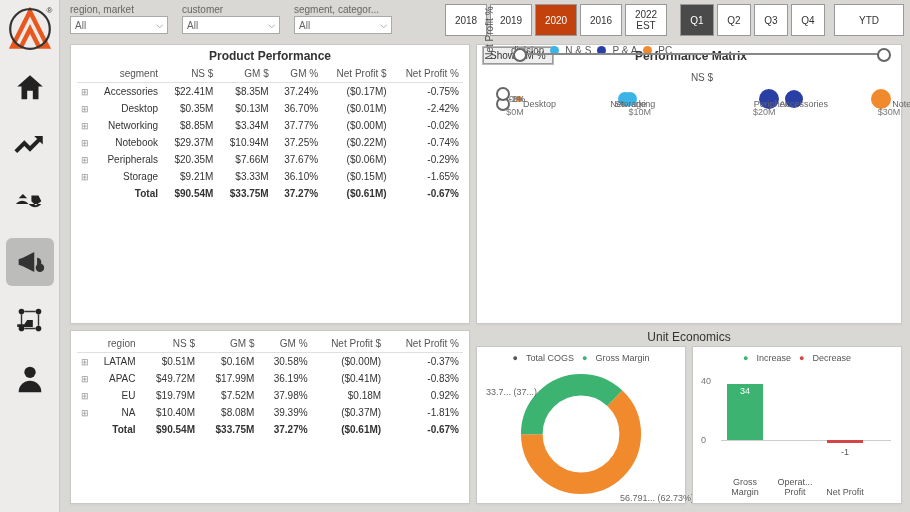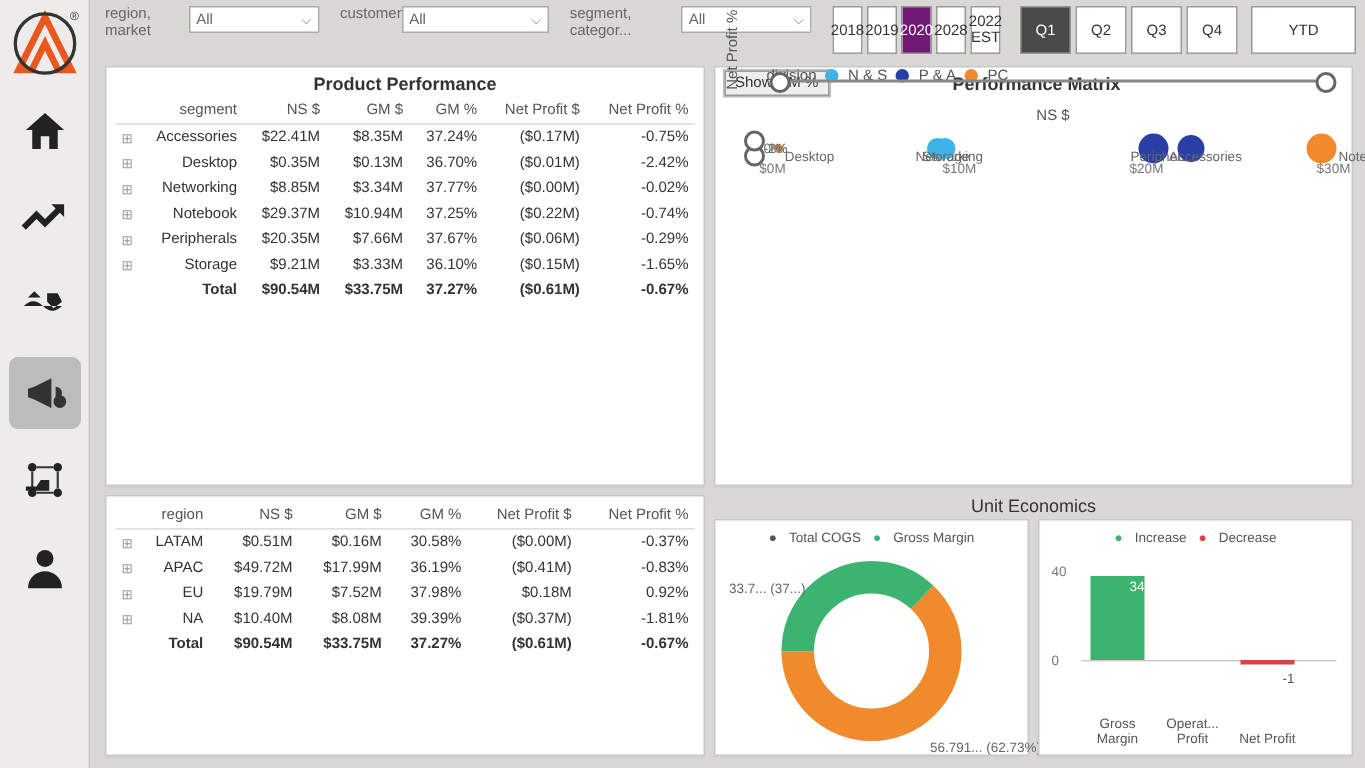--- a/index.html
+++ b/index.html
@@ -10,27 +10,27 @@
   .logo{width:50px;height:50px;display:flex;align-items:center;justify-content:center;position:relative}
   .logo svg{width:44px;height:44px}
   .reg{position:absolute;top:2px;right:2px;font-size:8px;color:#333}
   .nav-item{width:48px;height:48px;margin-top:10px;display:flex;align-items:center;justify-content:center;border-radius:6px}
   .nav-item.active{background:#bcbcba}
   .nav-item svg{width:34px;height:34px;fill:#222}
   
   .main{flex:1;display:flex;flex-direction:column}
   
   .top{height:40px;display:flex;align-items:flex-start;padding:4px 6px 0 10px;gap:14px}
-  .filter{display:flex;flex-direction:row;font-size:10px;color:#666}
+  .filter{display:flex;flex-direction:column;font-size:10px;color:#666}
   .filter label{margin-bottom:1px}
   .sel{width:98px;height:18px;border:1px solid #aaa;background:#fff;display:flex;align-items:center;justify-content:space-between;padding:0 4px;color:#666;font-size:10px}
   .sel .chev{font-size:9px;color:#888}
   .years{display:flex;margin-left:auto;gap:0}
-  .ybtn{width:20px;height:32px;border:1px solid #999;margin-right:3px;background:#fff;display:flex;align-items:center;justify-content:center;font-size:10px;color:#333;text-align:center;line-height:1.1}
-  .ybtn.sel{background:#701a75;color:#fff}
+  .ybtn{width:42px;height:32px;border:1px solid #999;margin-right:3px;background:#fff;display:flex;align-items:center;justify-content:center;font-size:10px;color:#333;text-align:center;line-height:1.1}
+  .ybtn.sel{background:#c2410c;color:#fff}
   .qbtn{width:34px;height:32px;border:1px solid #999;margin-right:3px;background:#fff;display:flex;align-items:center;justify-content:center;font-size:10px}
   .qbtn.sel{background:#4a4a4a;color:#fff}
   .ytd{width:70px;height:32px;border:1px solid #999;background:#fff;display:flex;align-items:center;justify-content:center;font-size:10px;margin-left:6px}
   
   .content{flex:1;display:grid;grid-template-columns:400px 1fr;grid-template-rows:280px 1fr;gap:6px;padding:6px 8px 8px 10px}
   .panel{background:#fff;border:1px solid #c8c8c8;padding:4px 6px;position:relative;box-shadow:0 1px 2px rgba(0,0,0,0.05)}
   .panel h3{font-size:12px;font-weight:600;text-align:center;color:#333;margin-bottom:2px}
   
   table{width:100%;border-collapse:collapse;font-size:10px}
   th{text-align:right;font-weight:400;color:#555;padding:3px 4px;border-bottom:1px solid #e0e0e0}
@@ -60,21 +60,21 @@
   .dlegend{font-size:9px;color:#555;display:flex;gap:8px;margin:2px 0}
   .donut{position:relative;width:130px;height:130px;margin-top:4px}
   .donut svg{width:130px;height:130px}
   .dlab{position:absolute;font-size:9px;color:#666}
   .water{display:flex;flex-direction:column;align-items:center;height:100%}
   .wlegend{font-size:9px;color:#555;display:flex;gap:8px;margin:2px 0}
   .wchart{flex:1;width:100%;position:relative;padding:6px 4px 0 22px}
   .wy{position:absolute;left:2px;font-size:9px;color:#777;transform:translateY(-50%)}
   .wbar{position:absolute;width:36px;text-align:center}
   .wbar .bar{width:100%}
-  .wbar .val{font-size:9px;color:#fff;position:absolute;width:100%;text-align:right}
+  .wbar .val{font-size:9px;color:#fff;position:absolute;width:100%;text-align:center}
   .wxl{position:absolute;bottom:2px;font-size:9px;color:#555;width:44px;text-align:center;transform:translateX(-50%)}
   
   .c-ns{background:#3db4e8}.c-pa{background:#2a3fa5}.c-pc{background:#f08a2c}
   .c-green{background:#3cb371}.c-red{background:#d64545}
 </style>
 </head>
 <body>
 
 <div class="app">
   <div class="nav">
@@ -145,21 +145,21 @@
         <div class="sel">
             <span>All</span>
             <span class="chev">⌵</span>
           </div>
       </div>
       <div class="years">
         <div id="yearbtns" style="display: flex;">
             <div class="ybtn">2018</div>
             <div class="ybtn">2019</div>
             <div class="ybtn sel">2020</div>
-            <div class="ybtn">2028</div>
+            <div class="ybtn">2016</div>
             <div class="ybtn">2022<br>EST</div>
           </div>
         <div style="width:10px"></div>
         <div id="qbtns" style="display: flex;">
             <div class="qbtn sel">Q1</div>
             <div class="qbtn">Q2</div>
             <div class="qbtn">Q3</div>
             <div class="qbtn">Q4</div>
           </div>
         <div class="ytd">YTD</div>

